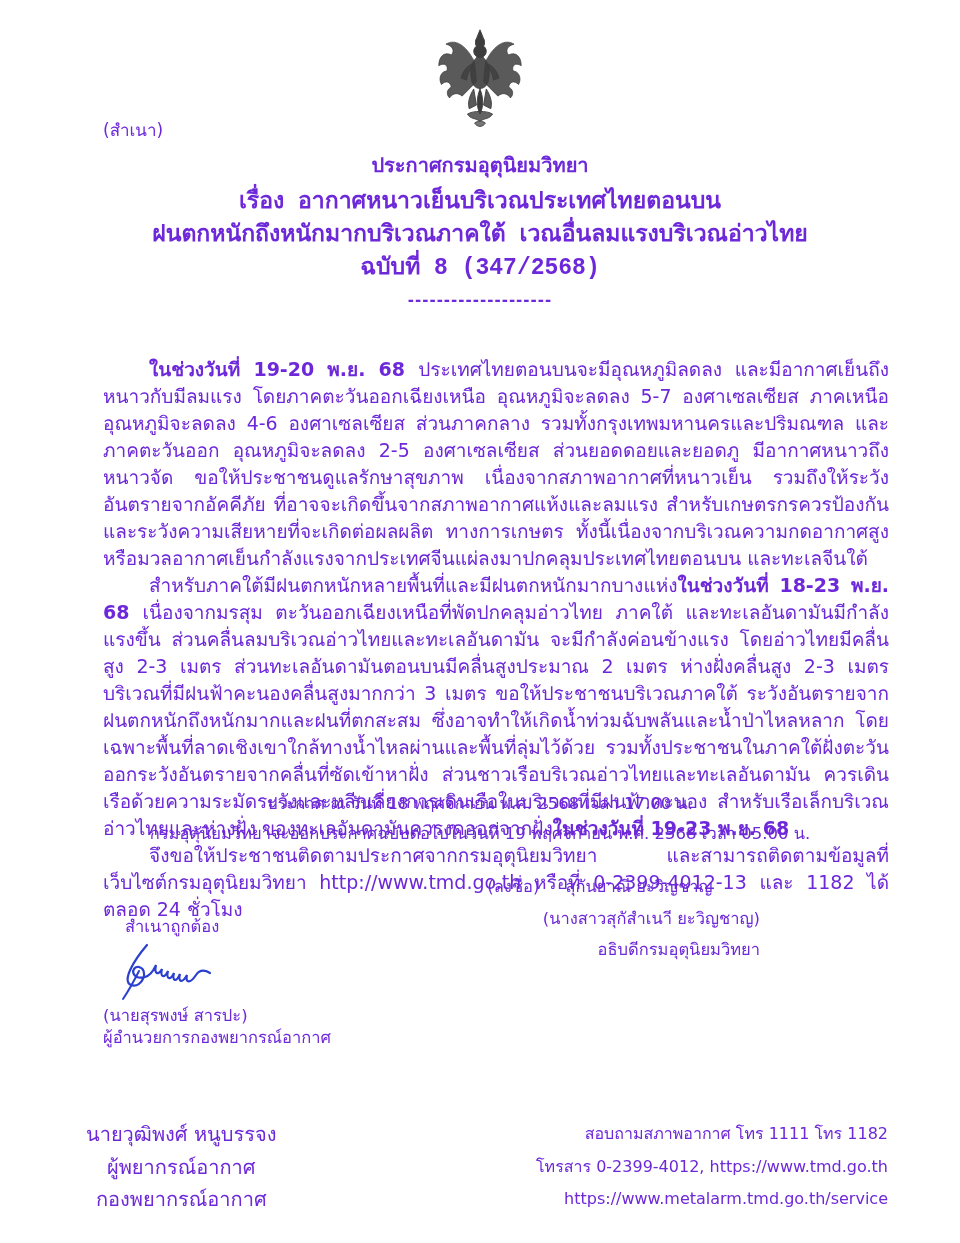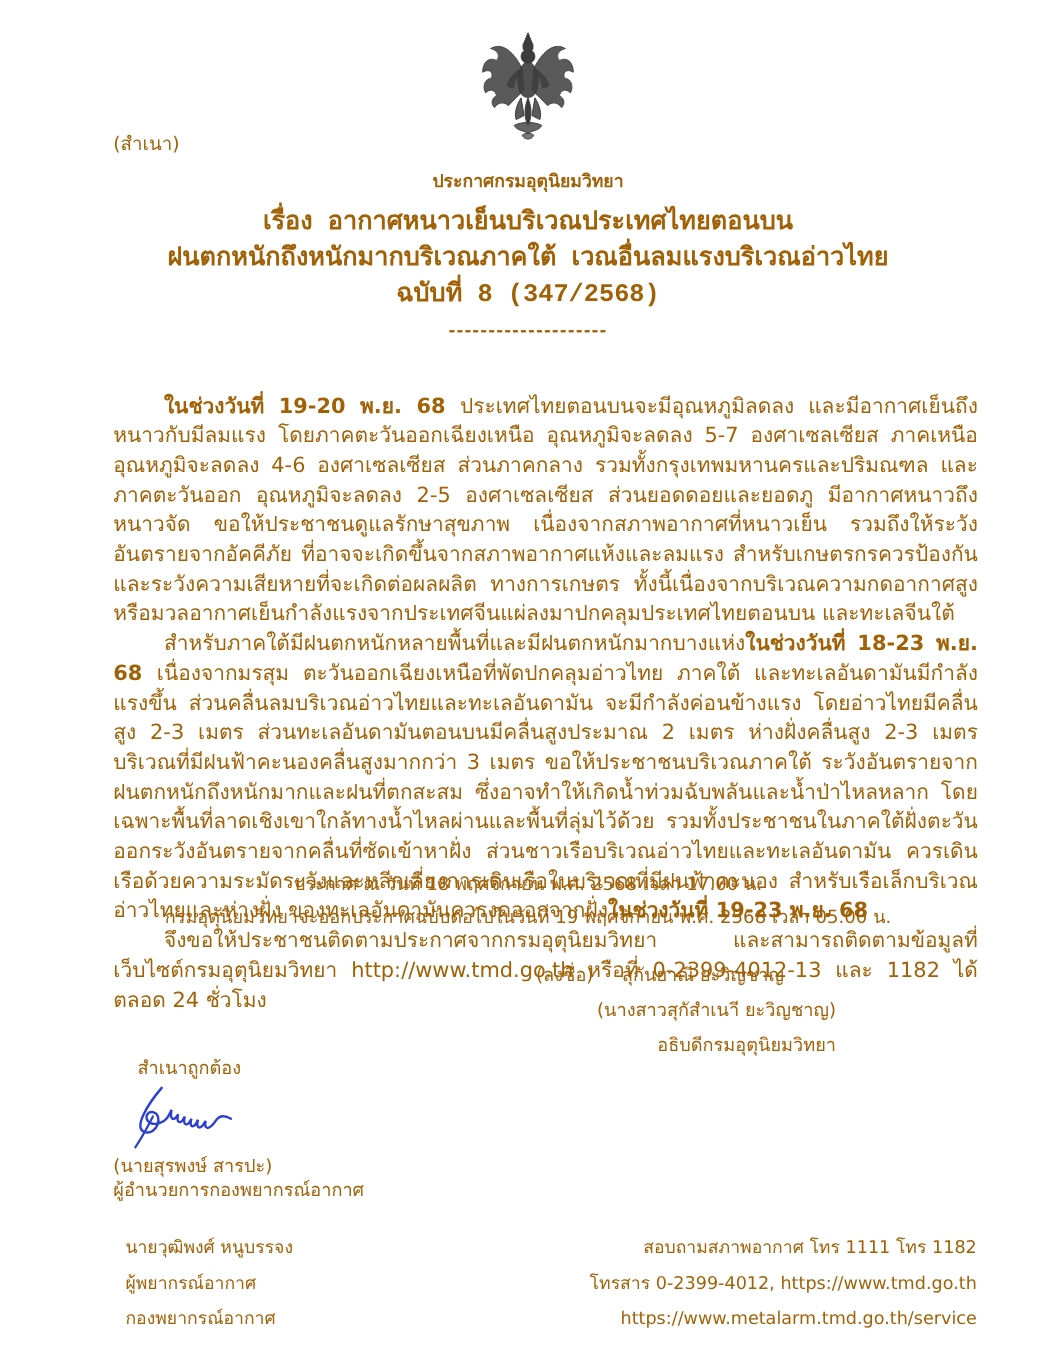--- a/index.html
+++ b/index.html
@@ -2,41 +2,41 @@
 <html lang="th"><head>
 <meta charset="utf-8">
 <style>
   html,body{margin:0;padding:0;background:#e8e8e8;}
   .page{
     position:relative;
     width:960px;height:1243px;
     margin:0 auto;
     background:#ffffff;
     font-family:"DejaVu Sans","Liberation Sans",sans-serif;
-    color:#a16207;
+    color:#6d28d9;
     overflow:hidden;
   }
   .b{font-weight:bold;}
 
   .copy-label{
     position:absolute;left:103px;top:116px;
     font-size:17px;
   }
 
   .emblem{
     position:absolute;left:50%;top:28px;
     transform:translateX(-50%);
     width:90px;height:104px;
   }
 
   .header{
     position:absolute;left:0;top:150px;width:100%;
     text-align:center;font-weight:bold;
   }
-  .header .h-title{font-size:16px;line-height:30px;margin-bottom:6px;}
+  .header .h-title{font-size:20px;line-height:30px;margin-bottom:6px;}
   .header .h-line{font-size:23px;line-height:33px;font-family:Liberation Mono, monospace;}
   .header .h-sep{font-size:15px;line-height:30px;letter-spacing:1px;font-weight:bold;}
 
   .body-text{
     position:absolute;left:103px;top:356px;width:786px;
     font-size:19px;line-height:27px;
     text-align:justify;
   }
   .body-text p{margin:0;text-indent:46px;}
 
@@ -45,31 +45,31 @@
     text-align:center;font-size:16.5px;line-height:30px;
   }
 
   .signer{
     position:absolute;left:440px;top:871px;width:320px;
     font-size:16.5px;line-height:31.5px;text-align:right;
   }
   .signer-line1{display:flex;justify-content:center;gap:26px;}
 
   .cert{
-    position:absolute;left:103px;top:960px;width:300px;
+    position:absolute;left:103px;top:916px;width:300px;
     font-size:16.5px;line-height:21px;
   }
   .cert-label{margin-left:22px;margin-bottom:2px;}
   .cert-sig{display:block;margin:0 0 4px 8px;width:132px;height:62px;}
   .cert-name{line-height:22px;}
   .cert-pos{line-height:22px;}
 
   .footer-left{
-    position:absolute;left:114px;top:1118px;
-    font-size:16px;line-height:32.5px;
+    position:absolute;left:86px;top:1118px;
+    font-size:20px;line-height:32.5px;text-align:center;
   }
   .footer-right{
     position:absolute;right:72px;top:1118px;
     font-size:16px;line-height:32.5px;text-align:right;
   }
 </style>
 </head>
 <body>
 
 <div class="page">

